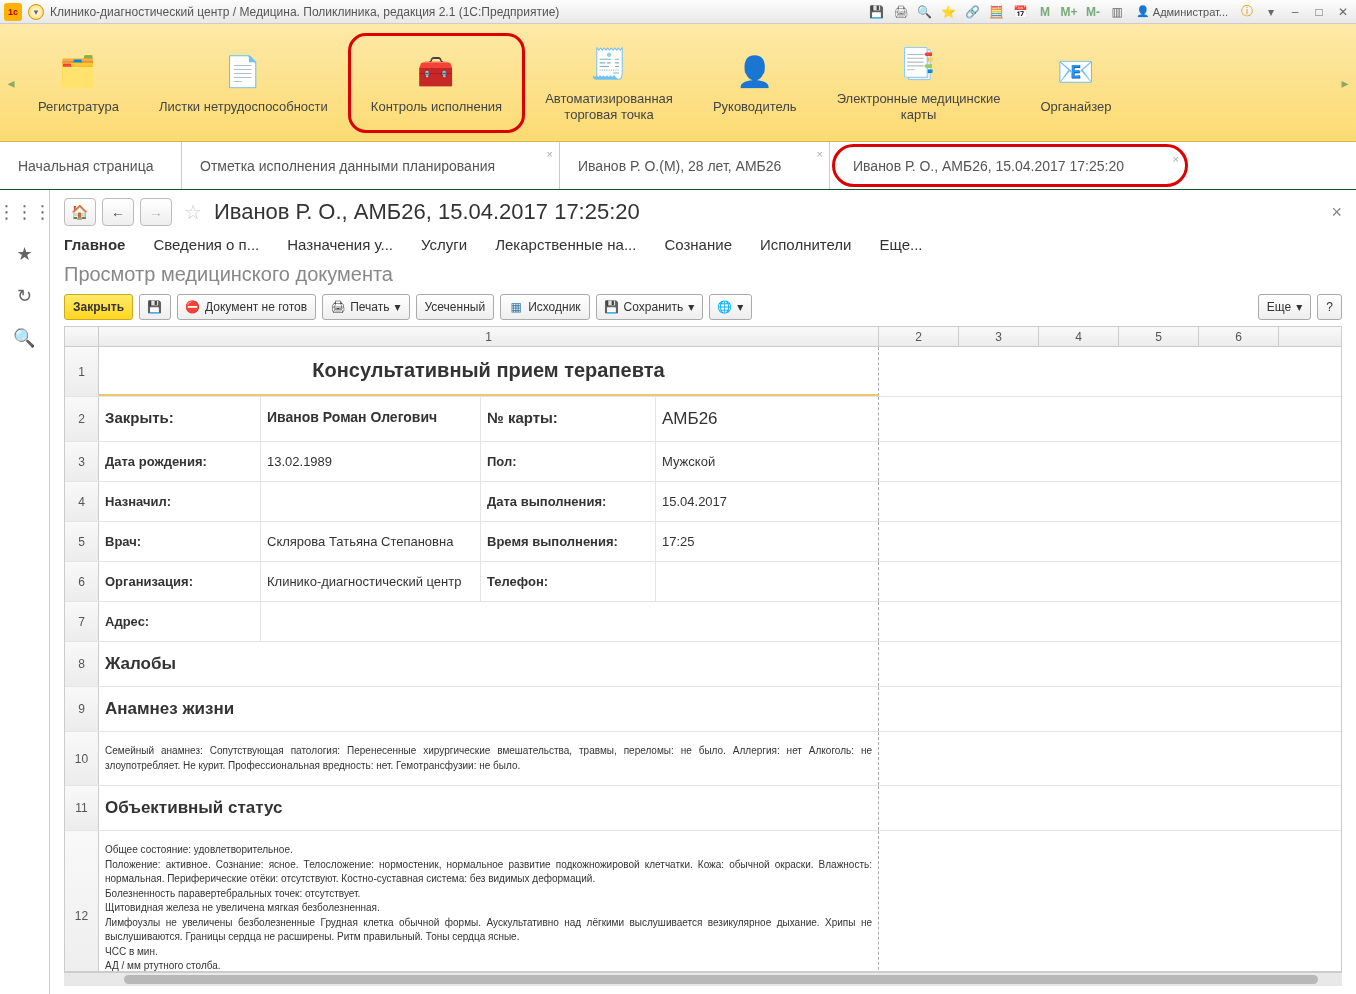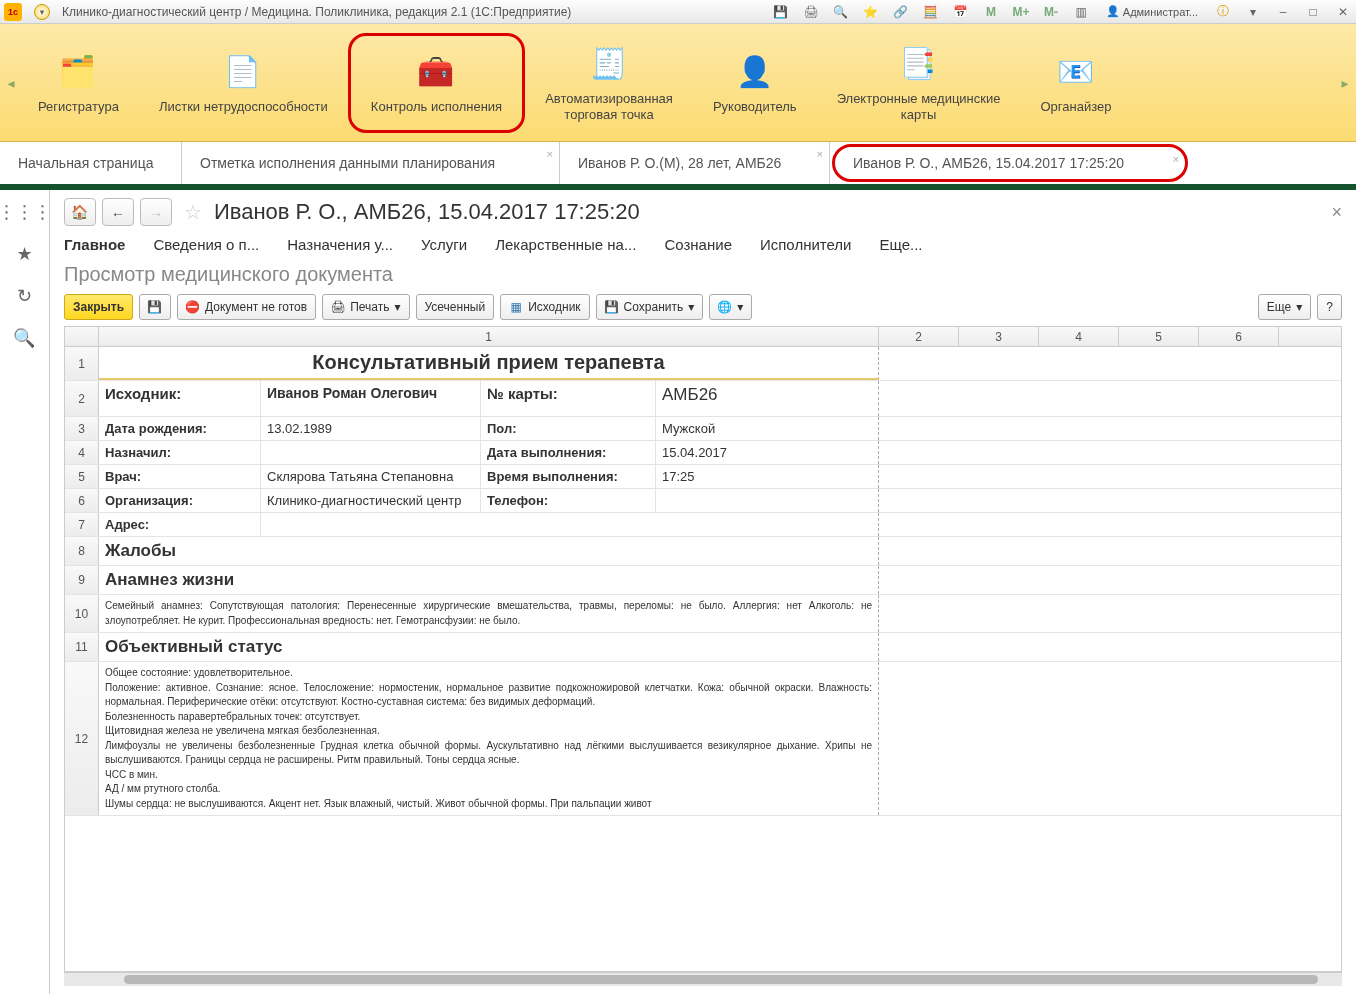--- a/index.html
+++ b/index.html
@@ -1,29 +1,29 @@
 <!DOCTYPE html>
 <html><head>
 <meta charset="utf-8">
 <style>
 *{box-sizing:border-box;margin:0;padding:0}
 body{font-family:Arial,sans-serif;font-size:12px;color:#333;background:#fff;width:1356px;height:994px;overflow:hidden}
-.titlebar{height:24px;background:linear-gradient(#fdfdfd,#e8e8e8);border-bottom:1px solid #ccc;display:flex;align-items:center;padding:0 4px;gap:12px}
+.titlebar{height:24px;background:linear-gradient(#fdfdfd,#e8e8e8);border-bottom:1px solid #ccc;display:flex;align-items:center;padding:0 4px;gap:6px}
 .tb-logo{width:18px;height:18px;background:#ffb300;border-radius:3px;font-size:9px;display:flex;align-items:center;justify-content:center;color:#b00;font-weight:bold}
 .tb-round{width:16px;height:16px;border-radius:50%;background:radial-gradient(#fff,#ffd54f);border:1px solid #c90;display:flex;align-items:center;justify-content:center;font-size:9px;color:#666}
 .tb-title{color:#555;font-size:12px;flex:0 0 auto}
 .tb-spacer{flex:1}
 .tb-btn{width:18px;height:18px;display:flex;align-items:center;justify-content:center;color:#666;cursor:pointer;font-size:12px}
 .tb-user{display:flex;align-items:center;gap:3px;color:#555;font-size:11px;padding:0 4px}
 .sections{height:118px;background:linear-gradient(#fde9a8,#fcdb72);border-bottom:1px solid #d4b44a;display:flex;align-items:center;padding:0 4px;position:relative}
 .sec-arrow{width:14px;height:28px;display:flex;align-items:center;justify-content:center;color:#8a6;cursor:pointer;font-size:14px}
 .sec-item{flex:0 0 auto;display:flex;flex-direction:column;align-items:center;justify-content:center;padding:8px 20px;cursor:pointer;text-align:center;font-size:13px;color:#444;line-height:1.2;height:100px}
 .sec-icon{width:42px;height:42px;margin-bottom:6px;display:flex;align-items:center;justify-content:center;font-size:30px}
 .sec-highlight{border:3px solid #d00;border-radius:18px}
-.tabs-row{height:48px;background:#fff;border-bottom:6px solid #14532d;display:flex;align-items:stretch}
+.tabs-row{height:48px;background:#fff;border-bottom:1px solid #14532d;display:flex;align-items:stretch}
 .tab{border-right:1px solid #ccc;display:flex;align-items:center;padding:0 18px;font-size:14px;color:#555;position:relative;cursor:pointer;background:#fff}
 .tab-close{position:absolute;right:6px;top:6px;font-size:11px;color:#aaa;cursor:pointer}
 .tab-highlight{border:3px solid #d00;border-radius:22px;margin:2px}
 .main{display:flex;height:calc(994px - 24px - 118px - 48px)}
 .leftbar{width:50px;border-right:1px solid #ccc;display:flex;flex-direction:column;align-items:center;padding-top:10px;gap:18px}
 .lb-btn{width:24px;height:24px;display:flex;align-items:center;justify-content:center;color:#666;cursor:pointer;font-size:18px}
 .content{flex:1;padding:8px 14px;overflow:hidden;display:flex;flex-direction:column}
 .hdr-row{display:flex;align-items:center;gap:6px;margin-bottom:10px}
 .nav-btn{height:28px;min-width:32px;border:1px solid #bbb;border-radius:4px;background:linear-gradient(#fff,#eee);display:flex;align-items:center;justify-content:center;cursor:pointer;font-size:14px;color:#444}
 .star{font-size:20px;color:#ccc;cursor:pointer;margin:0 6px}
@@ -37,21 +37,21 @@
 .btn{height:26px;border:1px solid #aaa;border-radius:3px;background:linear-gradient(#fff,#eee);display:flex;align-items:center;padding:0 8px;gap:5px;cursor:pointer;font-size:12px;color:#333}
 .btn-yellow{background:linear-gradient(#ffe96b,#ffd720);border-color:#caa91e;font-weight:bold}
 .btn-icon{width:14px;height:14px;display:flex;align-items:center;justify-content:center;font-size:12px}
 .green-link{color:#094;font-size:13px;margin-bottom:4px;cursor:pointer}
 .grid-wrap{flex:1;border:1px solid #ccc;overflow:auto;position:relative}
 .col-hdr{display:flex;background:linear-gradient(#f9f9f9,#ececec);border-bottom:1px solid #ccc;height:20px;font-size:12px;color:#555;position:sticky;top:0}
 .col-hdr div{border-right:1px solid #ccc;text-align:center;line-height:20px}
 .row-num{width:34px;text-align:center;border-right:1px solid #ccc;background:linear-gradient(#f9f9f9,#ececec);font-size:12px;color:#555;flex:0 0 34px;display:flex;align-items:center;justify-content:center}
 .grid-body{display:flex;flex-direction:column}
 .grow{display:flex;border-bottom:1px solid #e4e4e4;min-height:24px}
-.gcell{border-right:1px solid #e4e4e4;padding:4px 6px;font-size:13px}
+.gcell{border-right:1px solid #e4e4e4;padding:12px 6px;font-size:13px}
 .title-row .gcell{font-size:20px;font-weight:bold;text-align:center;border-bottom:2px solid #e9c96b}
 .lbl{font-weight:bold}
 .c1{width:780px}
 .c-a{width:162px}.c-b{width:220px}.c-c{width:175px}.c-d{width:223px}
 .dash{border-right:1px dashed #aaa!important}
 .hdr-num{width:34px}
 .section-h{font-size:17px;font-weight:bold}
 .body-text{font-size:10px;line-height:1.45;text-align:justify}
 .scroll-h{height:14px;background:#e8e8e8;border-top:1px solid #ccc;position:relative}
 .scroll-thumb{position:absolute;left:60px;right:24px;top:2px;bottom:2px;background:#b8b8b8;border-radius:5px}
@@ -219,21 +219,21 @@
         <div style="width:80px">5</div>
         <div style="width:80px">6</div>
       </div>
       <div class="grid-body">
         <div class="grow title-row">
           <div class="row-num">1</div>
           <div class="gcell c1 dash">Консультативный прием терапевта</div>
         </div>
         <div class="grow" style="min-height:36px">
           <div class="row-num">2</div>
-          <div class="gcell c-a lbl" style="font-size:15px">Исходник:</div>
+          <div class="gcell c-a lbl" style="font-size:15px">Закрыть:</div>
           <div class="gcell c-b" style="font-size:14px;font-weight:bold">Иванов Роман Олегович</div>
           <div class="gcell c-c lbl" style="font-size:15px">№ карты:</div>
           <div class="gcell c-d dash" style="font-size:17px">АМБ26</div>
         </div>
         <div class="grow">
           <div class="row-num">3</div>
           <div class="gcell c-a lbl">Дата рождения:</div>
           <div class="gcell c-b">13.02.1989</div>
           <div class="gcell c-c lbl">Пол:</div>
           <div class="gcell c-d dash">Мужской</div>

